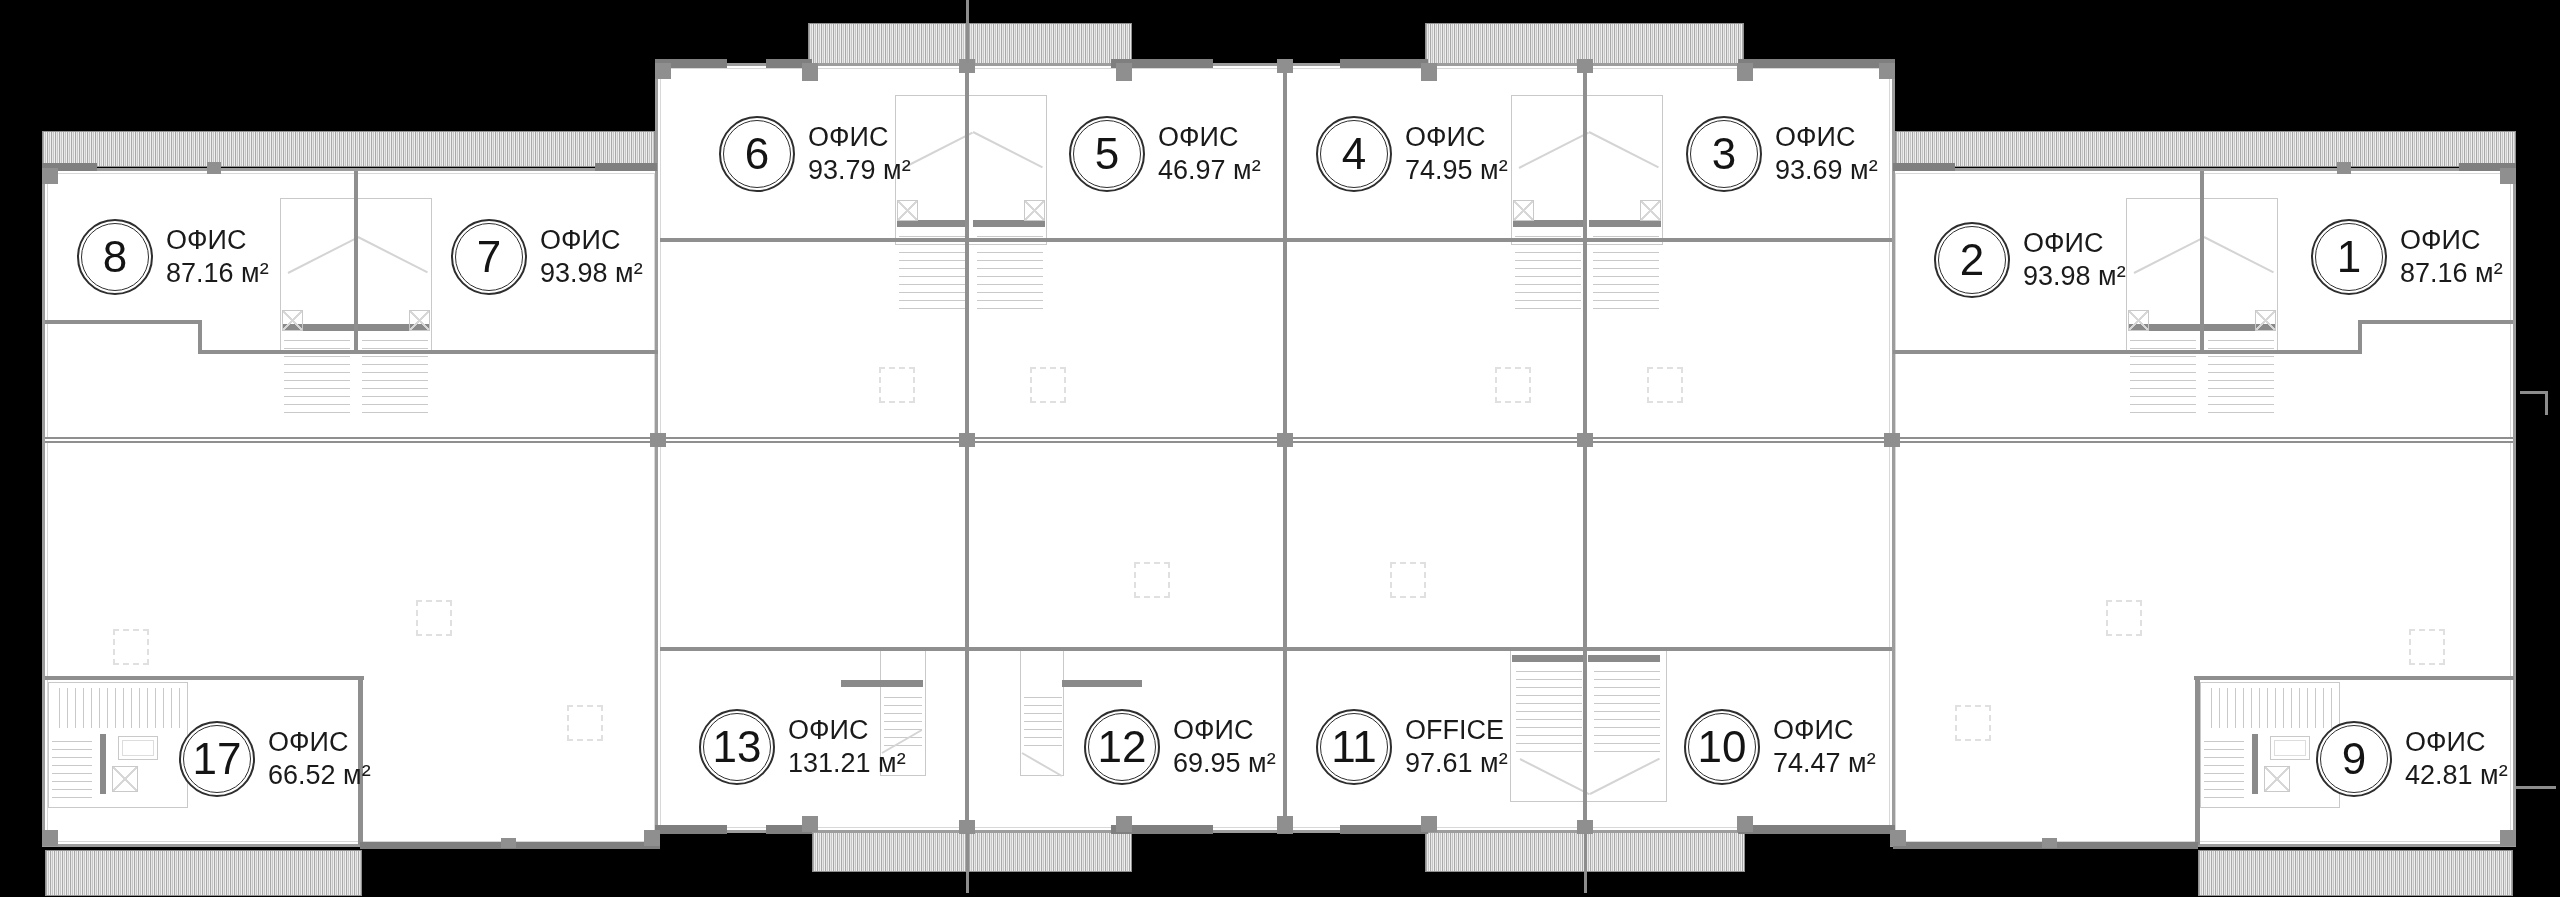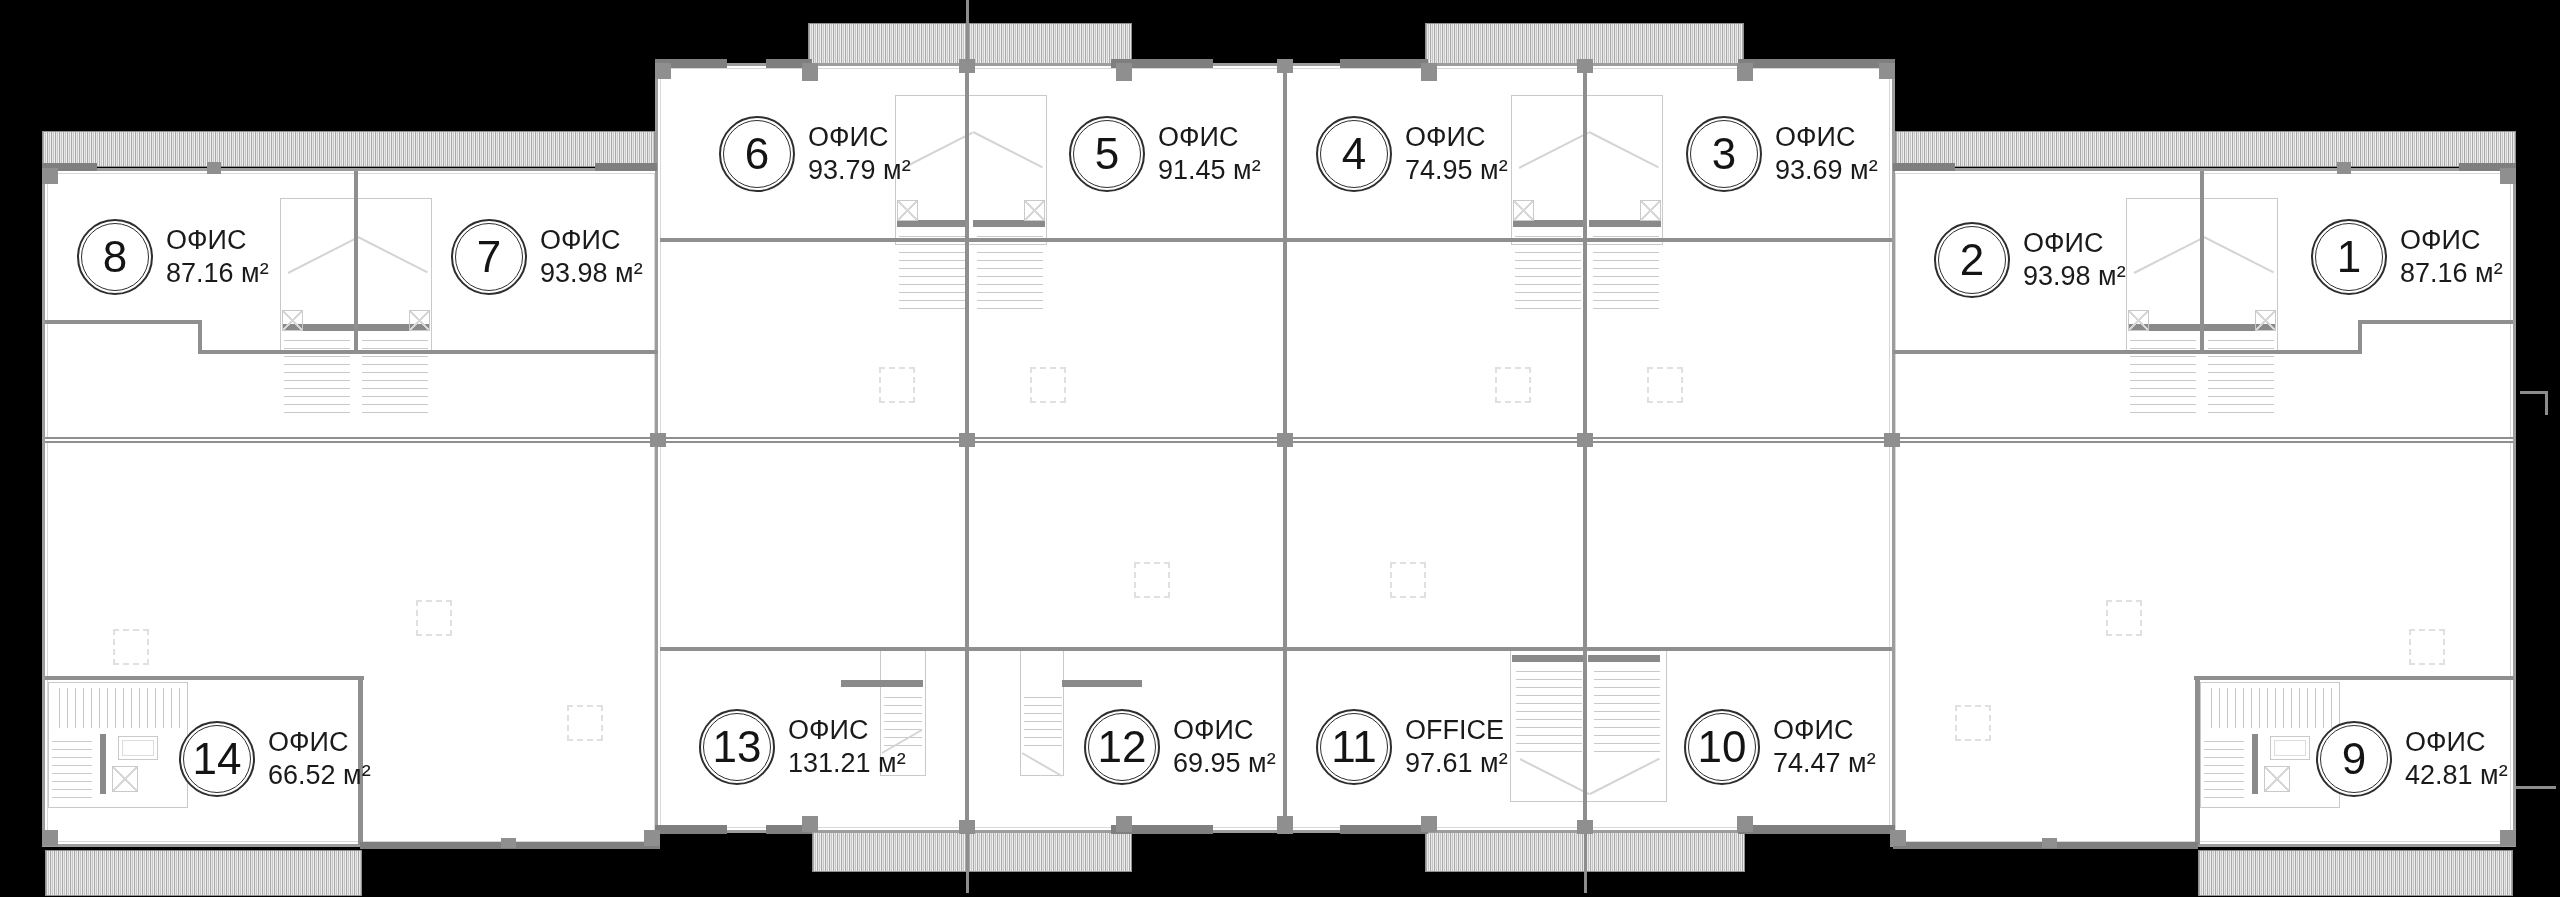--- a/index.html
+++ b/index.html
@@ -260,21 +260,21 @@
         <span class="area">74.95 м²</span>
       </div>
     </div>
 
     <div class="unit" style="left: 1069px; top: 116px;">
       <div class="badge">
         <span class="num">5</span>
       </div>
       <div class="txt">
         <span class="lbl">ОФИС</span>
-        <span class="area">91.45 м²</span>
+        <span class="area">46.97 м²</span>
       </div>
     </div>
 
     <div class="unit" style="left: 719px; top: 116px;">
       <div class="badge">
         <span class="num">6</span>
       </div>
       <div class="txt">
         <span class="lbl">ОФИС</span>
         <span class="area">93.79 м²</span>
@@ -346,21 +346,21 @@
         <span class="num">13</span>
       </div>
       <div class="txt">
         <span class="lbl">ОФИС</span>
         <span class="area">131.21 м²</span>
       </div>
     </div>
 
     <div class="unit" style="left: 179px; top: 721px;">
       <div class="badge">
-        <span class="num">14</span>
+        <span class="num">17</span>
       </div>
       <div class="txt">
         <span class="lbl">ОФИС</span>
         <span class="area">66.52 м²</span>
       </div>
     </div>
   </div>
 
 </div>
 

